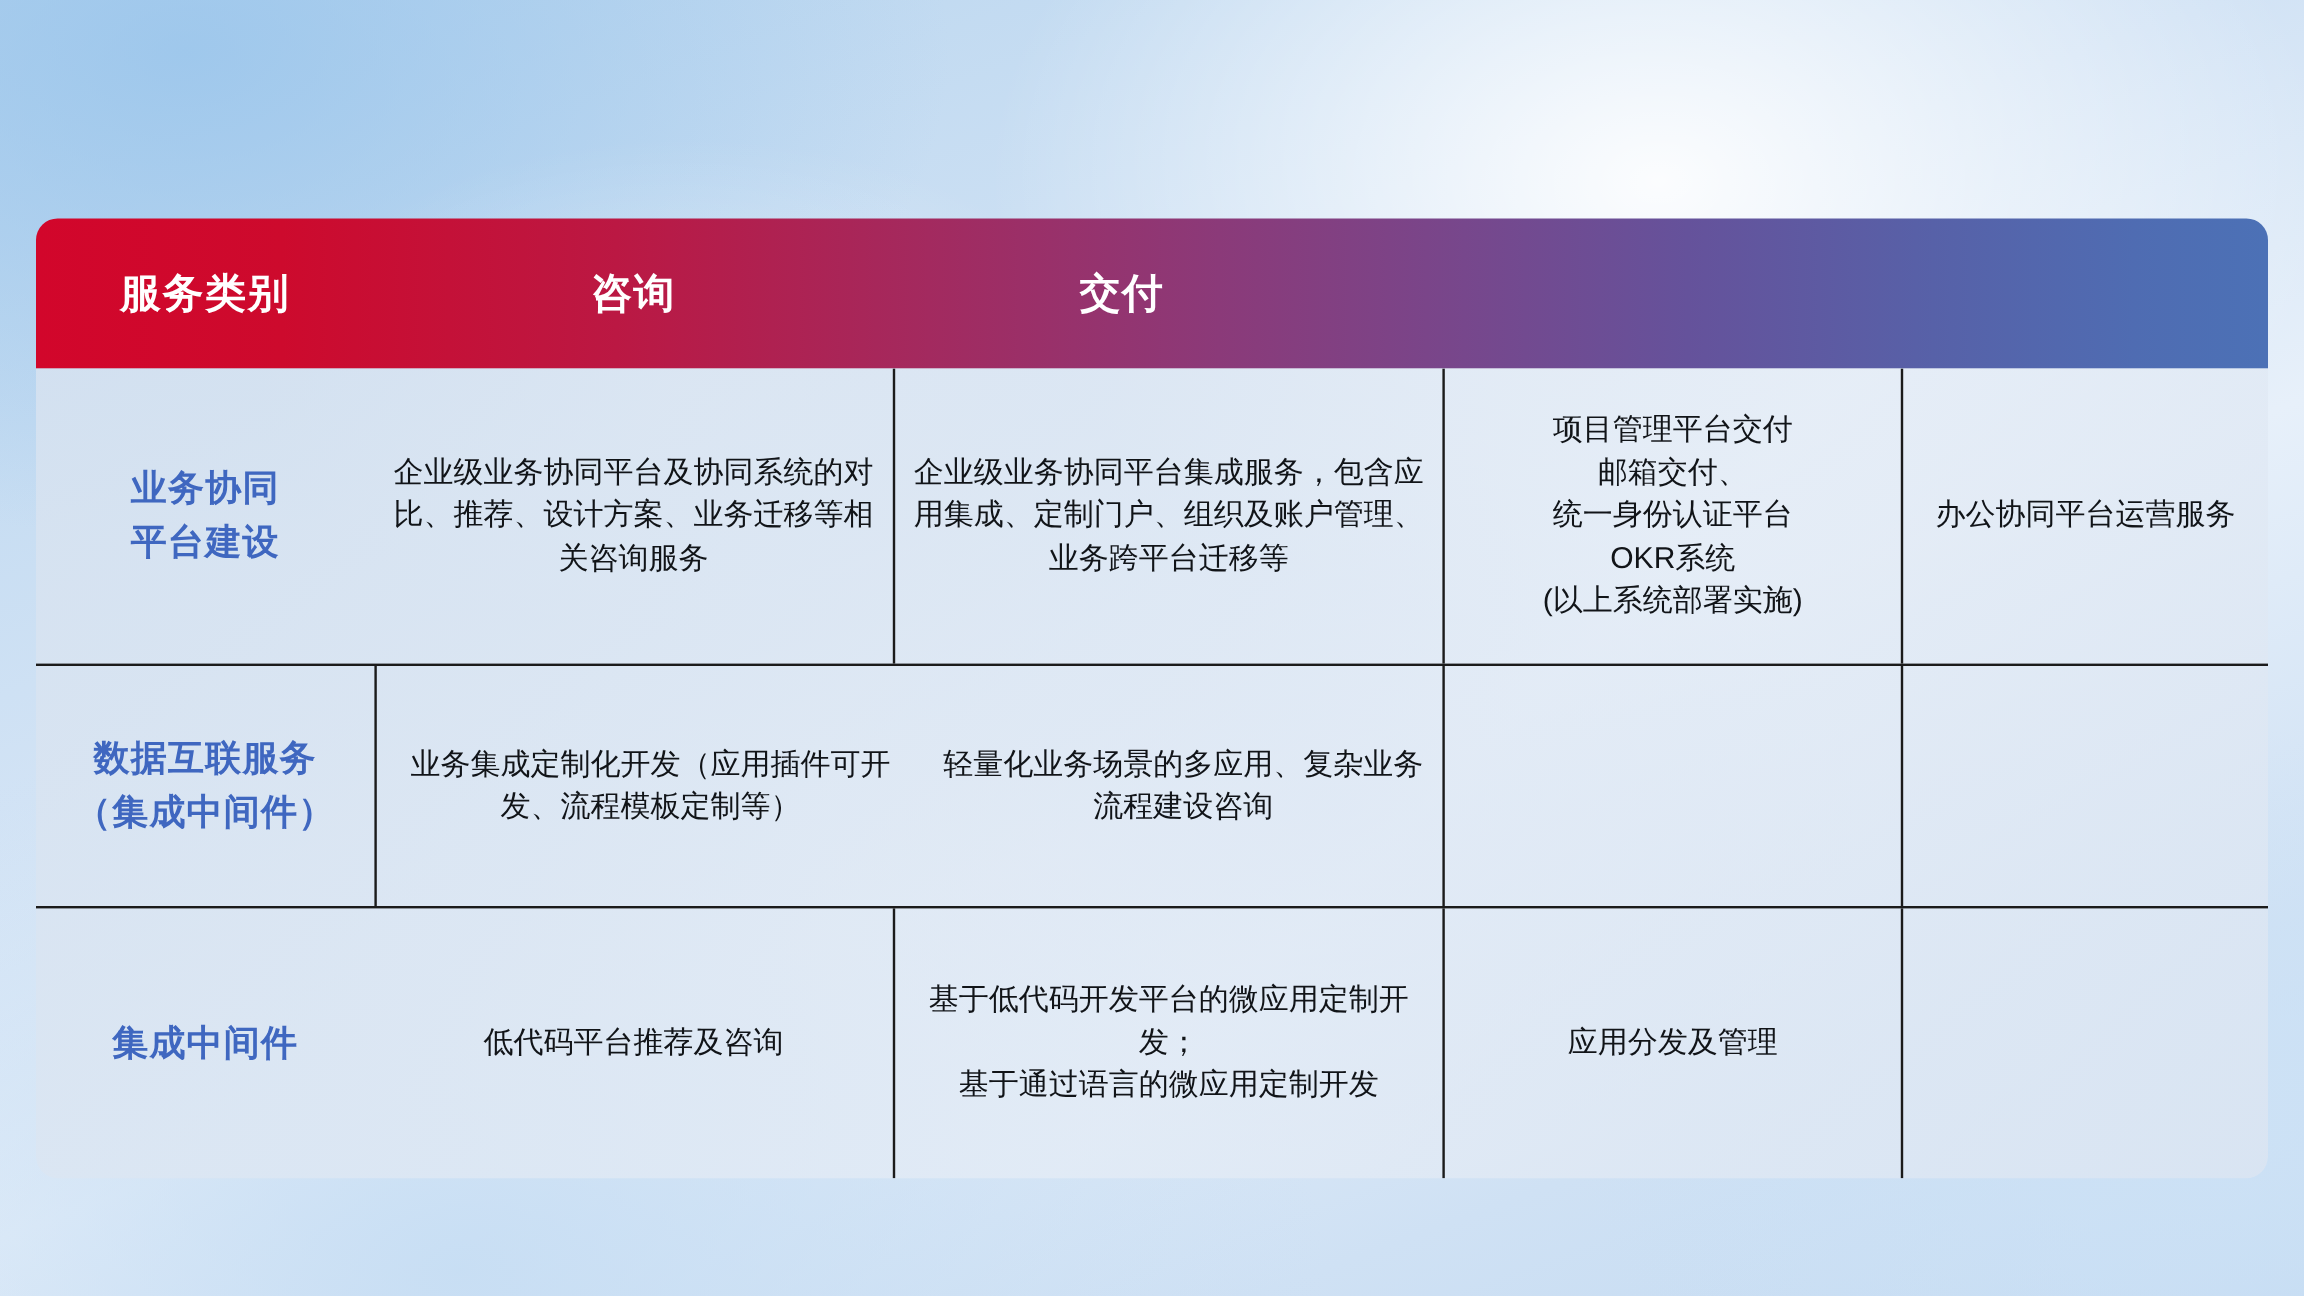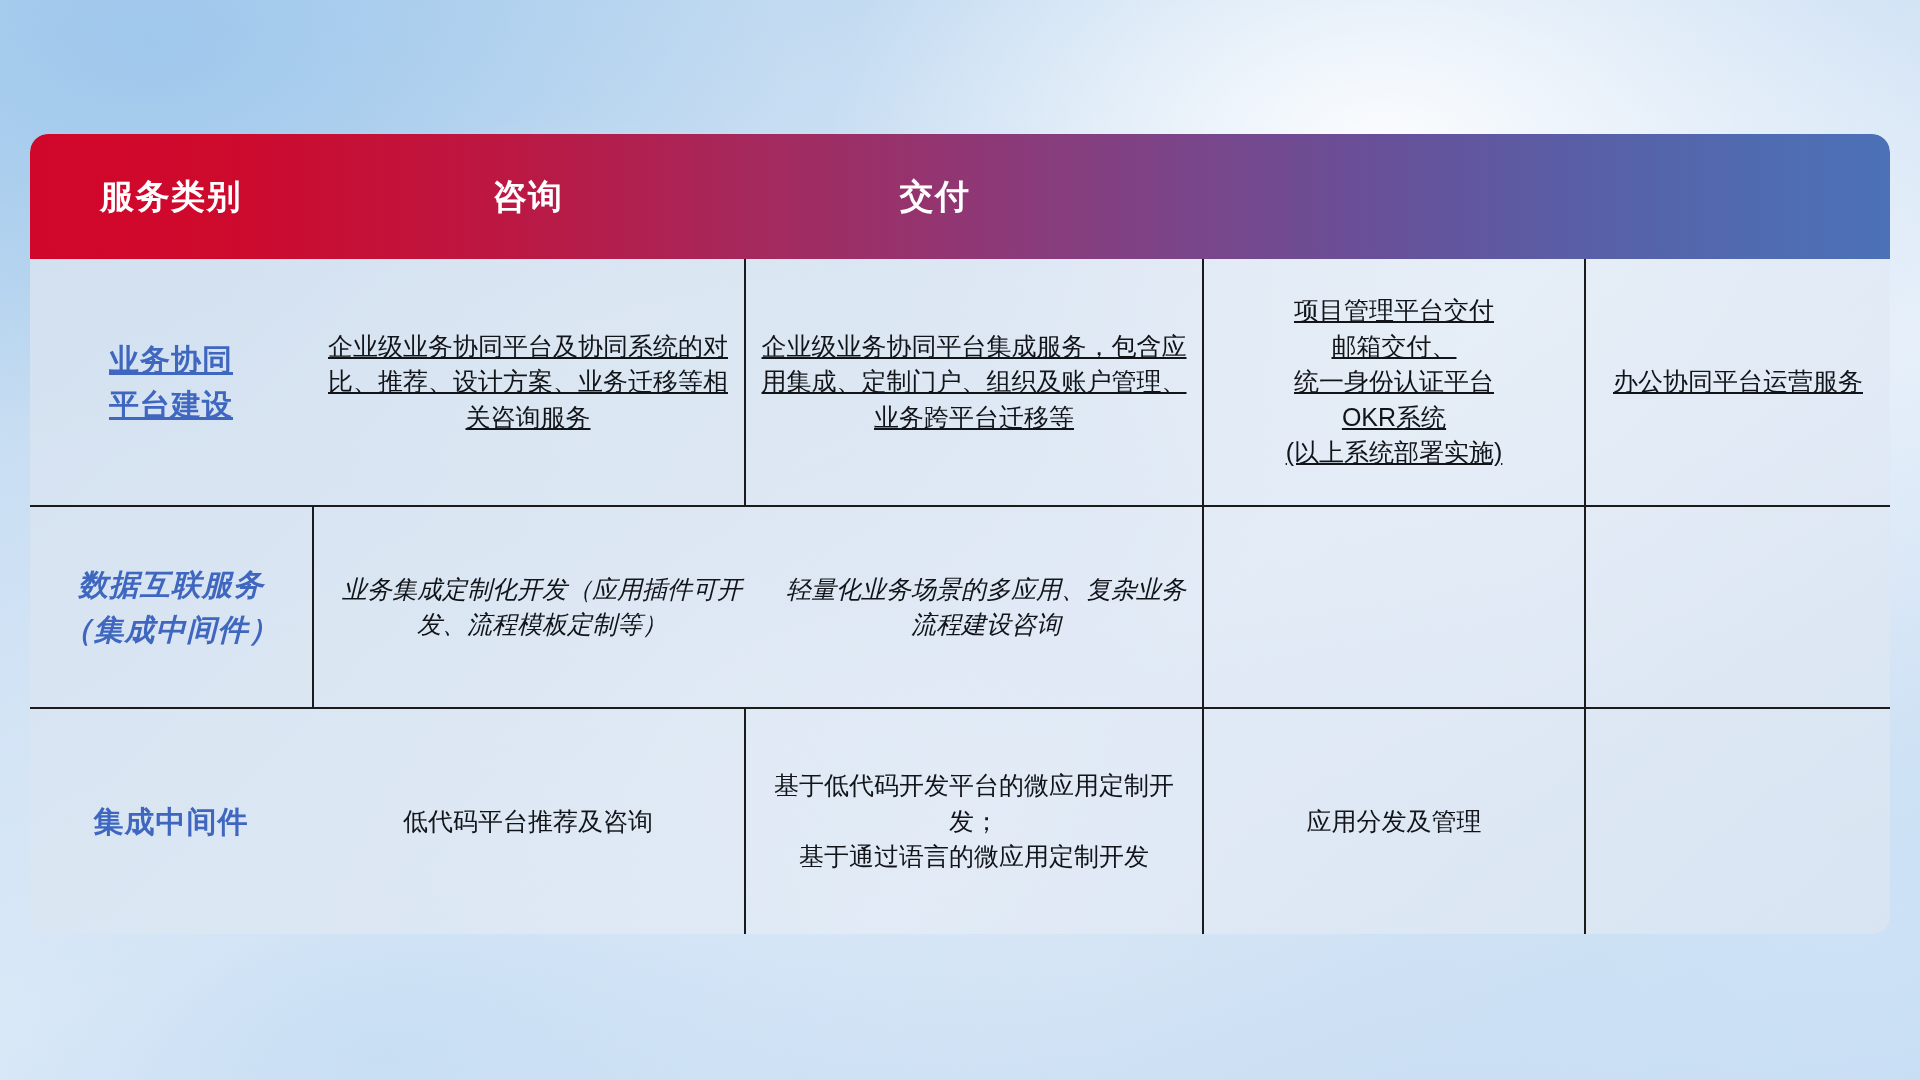--- a/index.html
+++ b/index.html
@@ -58,20 +58,21 @@
         #bb1843 26%,
         #a32a5f 40%,
         #8b3a79 53%,
         #77478c 64%,
         #65529b 74%,
         #5761a8 85%,
         #4f6cb2 94%,
         #4c71b6 100%);
     align-items: center;
     overflow: hidden;
+    margin-top: 48px;
   }
   .th {
     display: flex;
     align-items: center;
     justify-content: center;
     color: #ffffff;
     font-size: 34px;
     font-weight: 700;
     letter-spacing: 1.5px;
     height: 100%;
@@ -116,22 +117,22 @@
   }
 
   
   .c1 { width: 282px; flex: 0 0 282px; }
   .c2 { width: 432px; flex: 0 0 432px; }
   .c3 { width: 458px; flex: 0 0 458px; }
   .c4 { width: 382px; flex: 0 0 382px; }
   .c5 { width: 306px; flex: 0 0 306px; }
 
   
-  .row-1 .td { min-height: 246px; text-decoration: underline; }
-  .row-2 .td { min-height: 200px; font-style: italic; }
+  .row-1 .td { min-height: 246px; }
+  .row-2 .td { min-height: 200px; }
   .row-3 .td { min-height: 225px; }
 
   .cell-text { white-space: pre-line; }
 </style>
 </head>
 <body>
 
 <div id="page-bg"></div>
 
 <div id="service-table">

